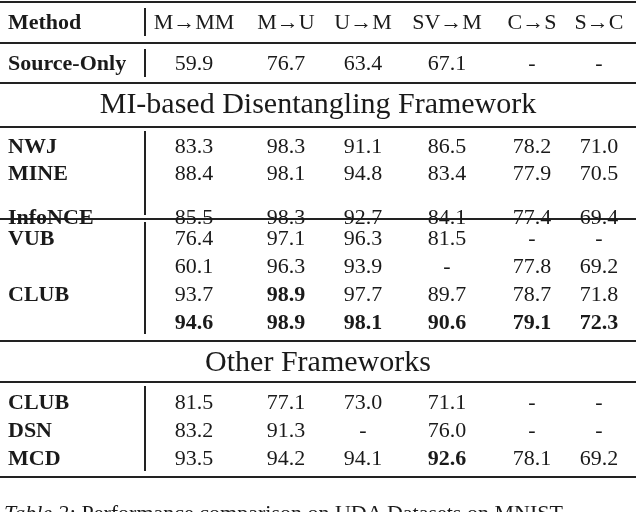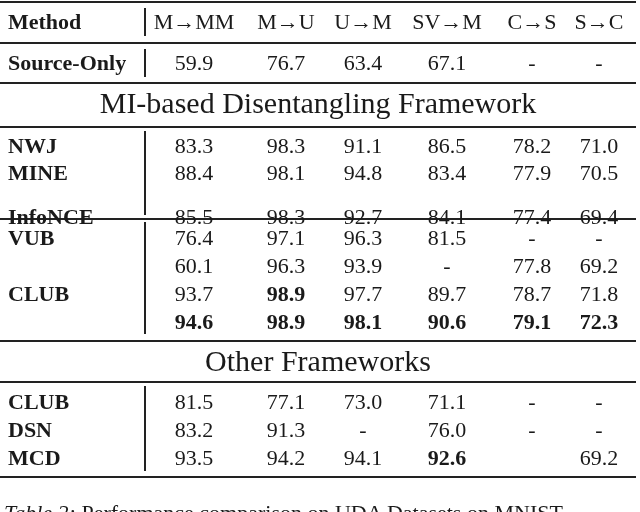--- a/index.html
+++ b/index.html
@@ -138,20 +138,21 @@
       <span class="cell c3">76.0</span>
       <span class="cell c4">-</span>
       <span class="cell c5">-</span>
     </div>
     <div class="row" style="top: 445px;">
       <span class="cell method">MCD</span>
       <span class="cell c0">93.5</span>
       <span class="cell c1">94.2</span>
       <span class="cell c2">94.1</span>
       <span class="cell c3 bold">92.6</span>
+      <span class="cell c4">78.1</span>
       <span class="cell c5">69.2</span>
     </div>
   </div>
 
 <div class="section" style="top:90px">MI-based Disentangling Framework</div>
 <div class="section" style="top:348px">Other Frameworks</div>
 
 <div class="caption"><i>Table 2:</i><span> Performance comparison on UDA Datasets on MNIST</span></div>
 
 </body></html>

